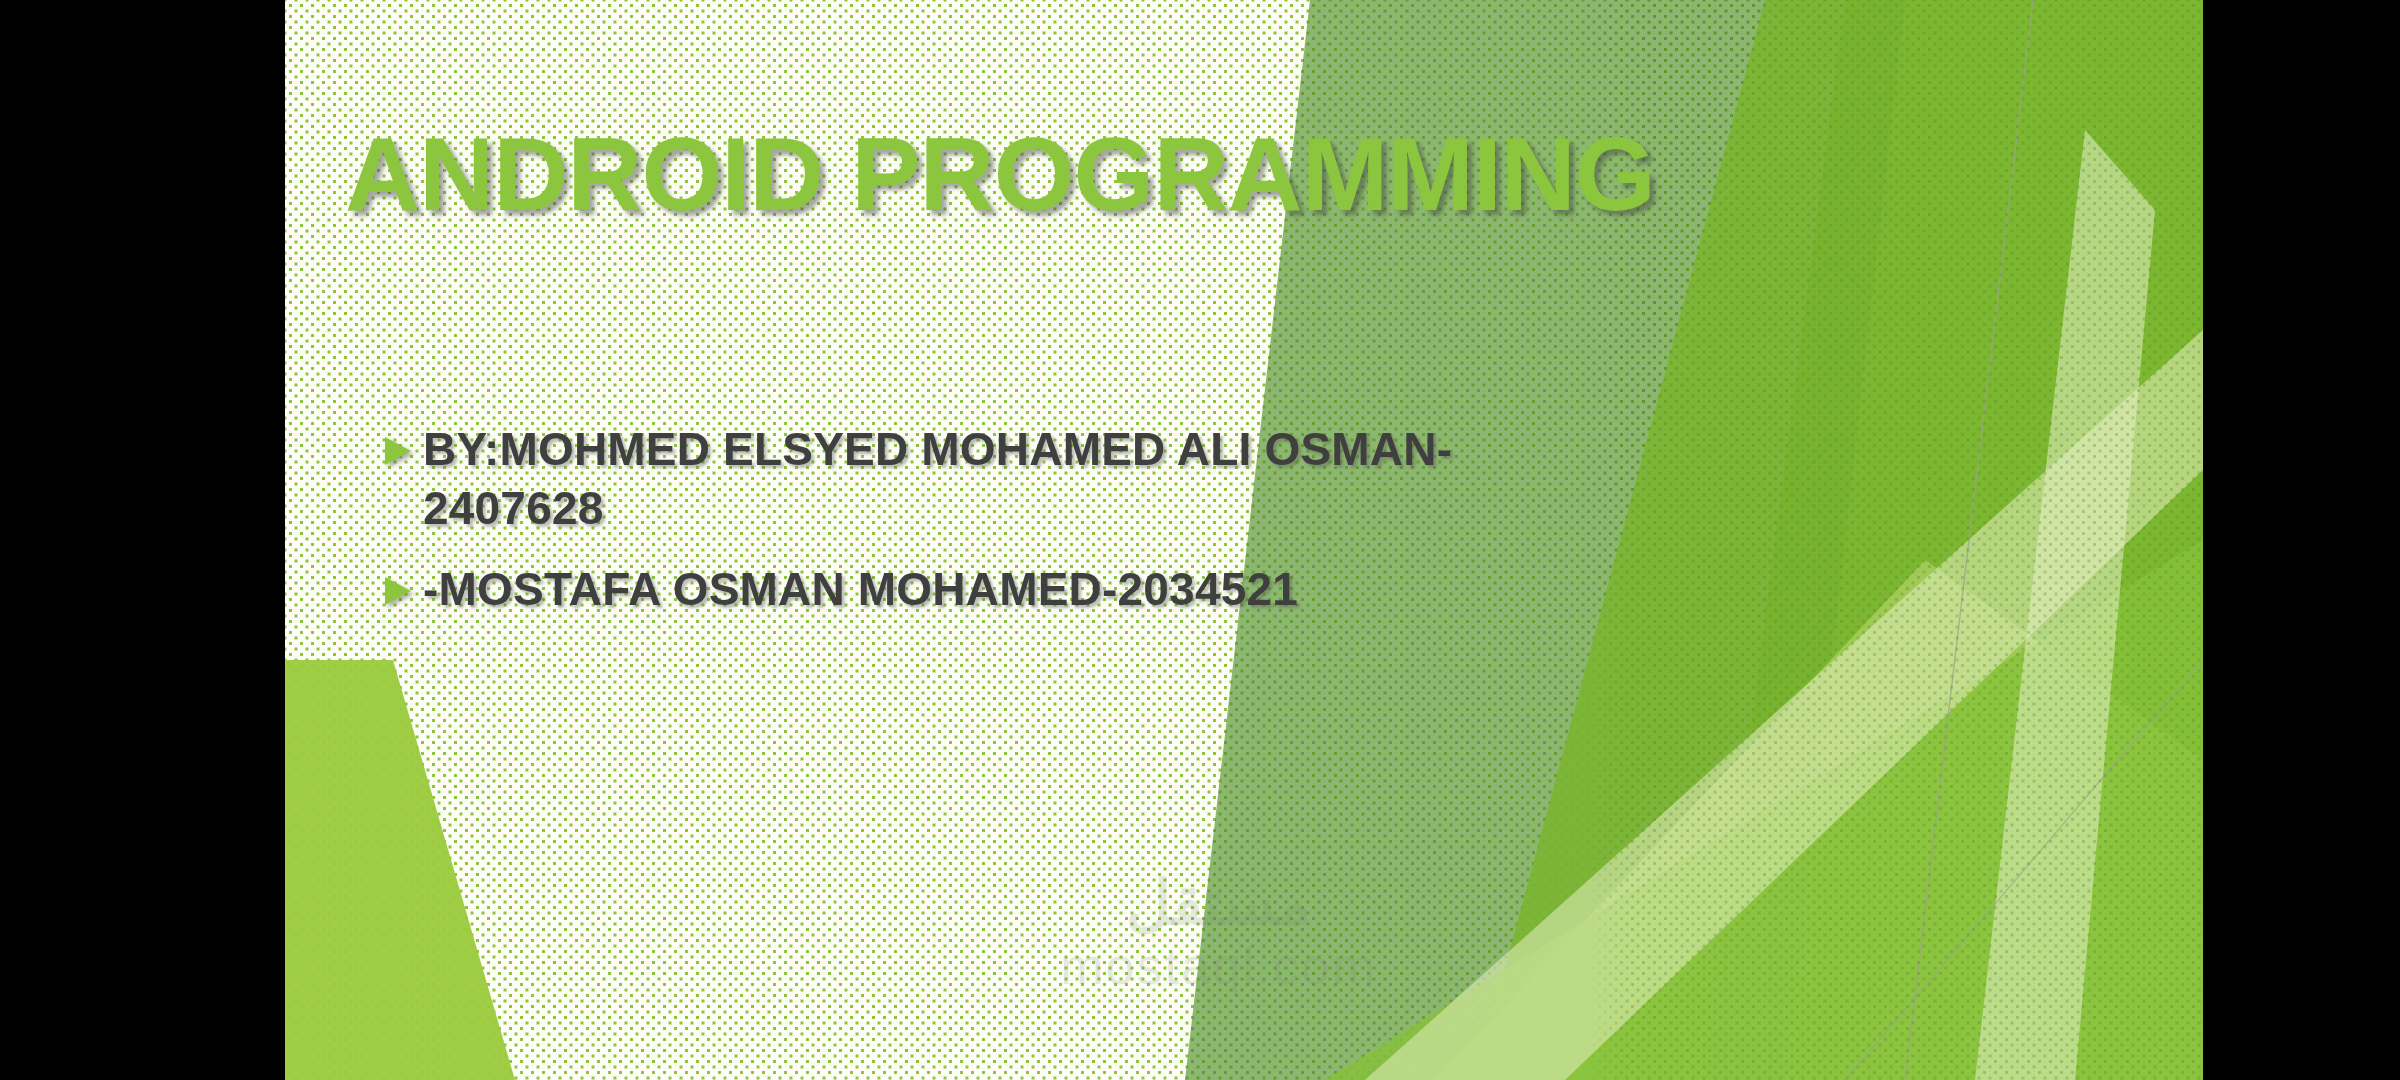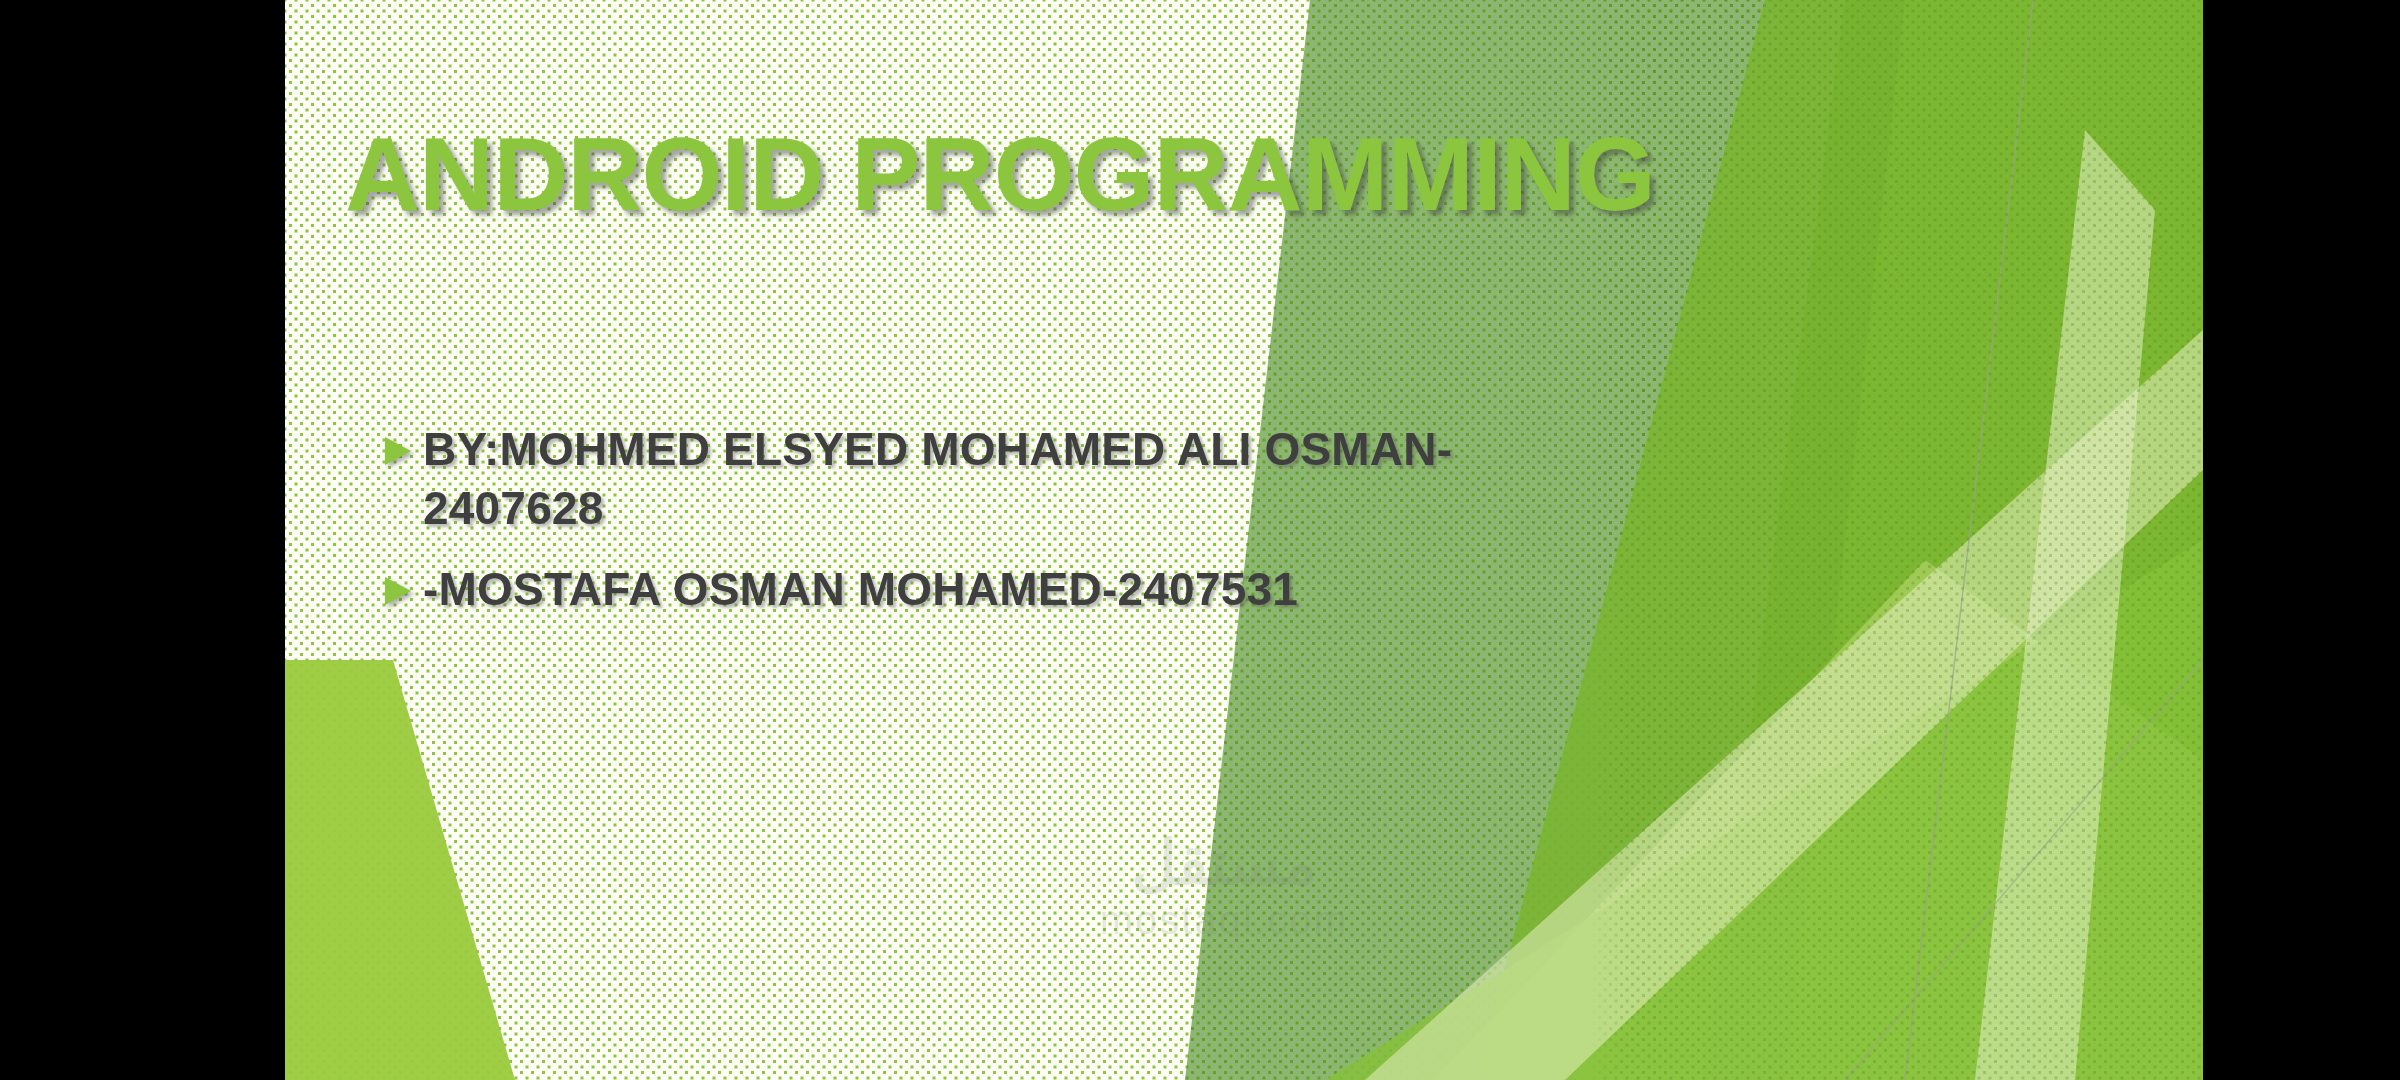--- a/index.html
+++ b/index.html
@@ -63,35 +63,35 @@
     background-size: 11px 11px, 11px 11px;
     background-position: 0 0, 5.5px 5.5px;
     -webkit-mask-image: linear-gradient(to right, transparent 0 68%, #000 70% 100%);
             mask-image: linear-gradient(to right, transparent 0 68%, #000 70% 100%);
   }
 
   
   .watermark {
     position: absolute;
     left: 50%;
-    top: 832px;
+    top: 872px;
     transform: translateX(-58%);
     text-align: center;
     color: rgba(120,130,110,0.17);
     user-select: none;
     line-height: 1.0;
   }
   .watermark .wm-ar {
     font-size: 62px;
     font-weight: 700;
     letter-spacing: 1px;
     direction: rtl;
   }
   .watermark .wm-en {
-    font-size: 40px;
+    font-size: 52px;
     font-weight: 400;
     letter-spacing: 2px;
     margin-top: 6px;
   }
 
   
   .content {
     position: absolute;
     inset: 0;
   }
@@ -195,21 +195,21 @@
           </span>
           <span class="bullet-text">BY:MOHMED ELSYED MOHAMED ALI OSMAN-2407628</span>
         </div>
 
         <div class="bullet">
           <span class="bullet-marker">
             <svg width="34" height="34" viewBox="0 0 34 34" aria-hidden="true">
               <polygon points="4,3 30,17 4,31" fill="#8cc63e"></polygon>
             </svg>
           </span>
-          <span class="bullet-text">-MOSTAFA OSMAN MOHAMED-2407531</span>
+          <span class="bullet-text">-MOSTAFA OSMAN MOHAMED-2034521</span>
         </div>
 
       </div>
     </div>
 
   </div>
 
   <div style="position:absolute;left:0;top:0;width:285px;height:1080px;background:#000;"></div>
   <div style="position:absolute;left:2203px;top:0;width:197px;height:1080px;background:#000;"></div>
 

